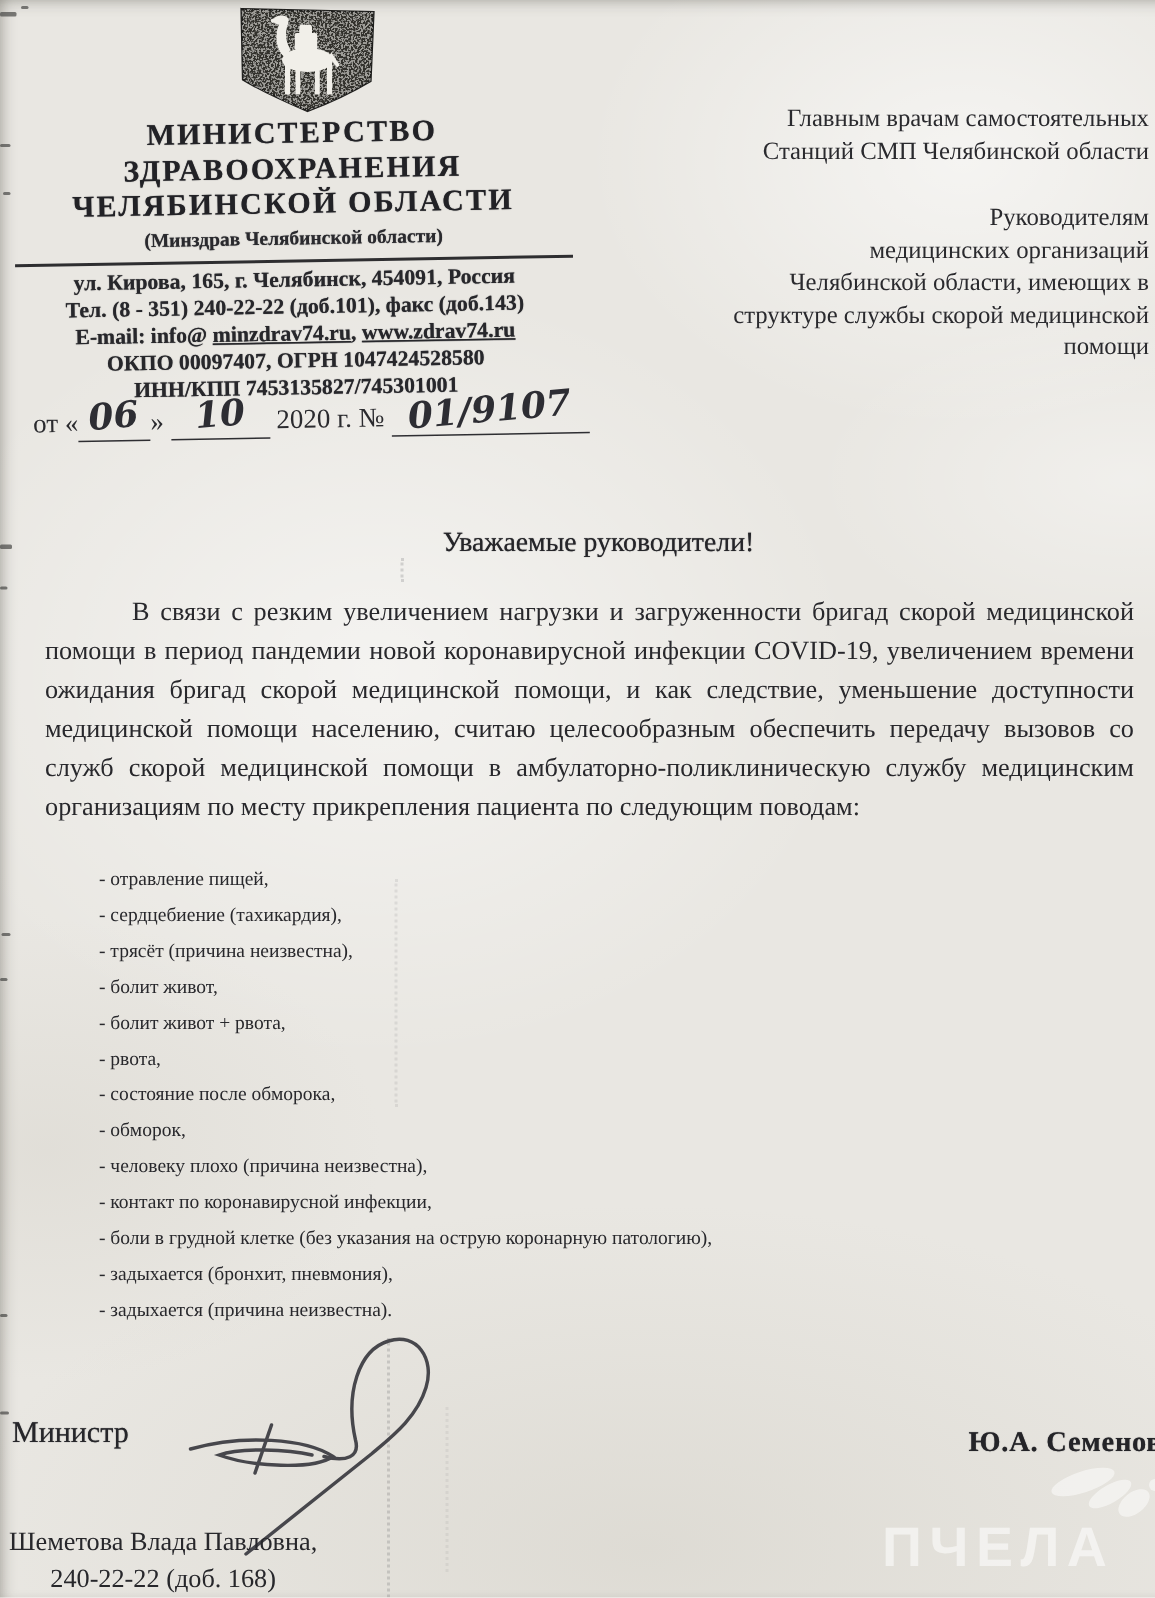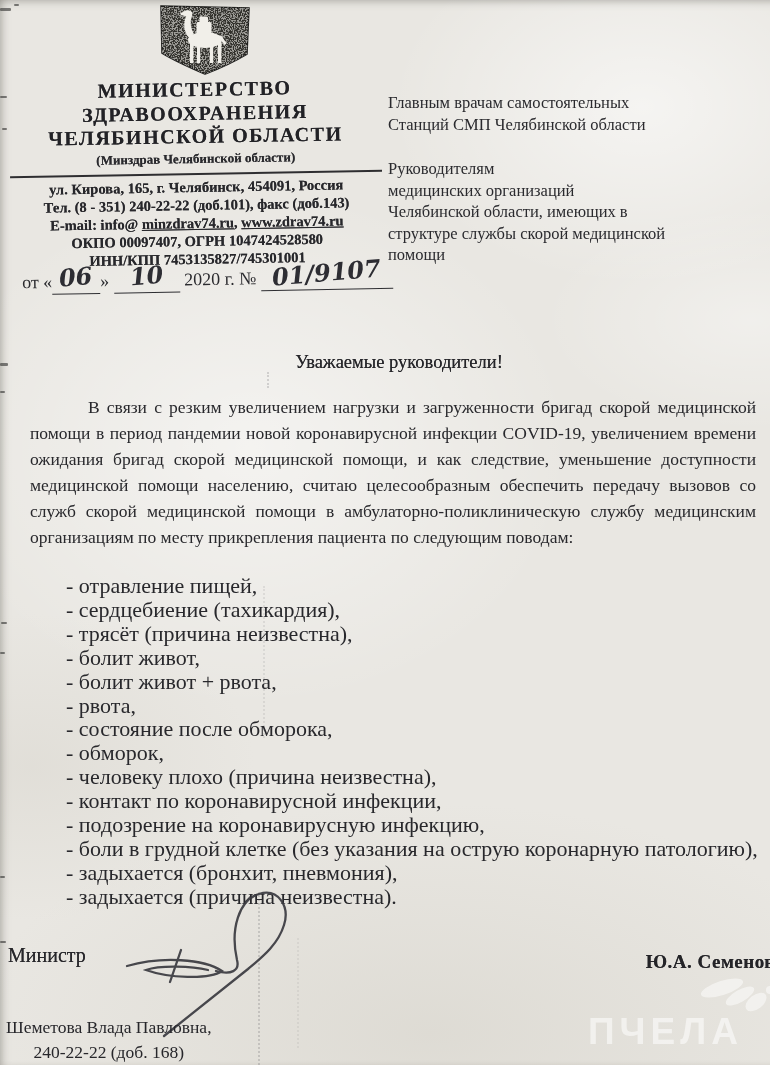--- a/index.html
+++ b/index.html
@@ -38,40 +38,40 @@
     white-space:nowrap;
   }
   .blank{ display:inline-block; border-bottom:1.6px solid #2e2e32; text-align:center; vertical-align:baseline; }
   .hand{
     font-family:"DejaVu Serif", serif; font-style:italic; font-weight:600;
     font-size:24px; color:#2d2d33; display:inline-block;
     transform:rotate(-4deg) translateY(-2px);
   }
   
   #recipients{
-    position:absolute; left:388px; top:92px; width:378px;
-    text-align:left; font-size:16.5px; line-height:21.5px; color:#2a2a2e;
+    position:absolute; left:388px; top:68px; width:378px;
+    text-align:right; font-size:16.5px; line-height:21.5px; color:#2a2a2e;
   }
   .recip-gap{ height:23px; }
   
   #salutation{
     position:absolute; left:0; top:352px; width:770px;
     text-align:center; font-size:18.5px; color:#252529;
     transform:translateX(14px);
   }
   #body-paragraph{
     position:absolute; left:30px; top:394px; width:726px;
     font-size:17.5px; line-height:26px; text-align:justify;
     text-indent:58px; color:#28282c;
   }
   
   #reasons{
     position:absolute; left:66px; top:574px; width:700px;
     margin:0; padding:0; list-style:none;
-    font-size:22px; line-height:23.9px; color:#28282c;
+    font-size:13px; line-height:23.9px; color:#28282c;
   }
   
   #minister-title{ position:absolute; left:8px; top:944px; font-size:20px; color:#26262a; }
   #signer-name{ position:absolute; right:8px; top:951px; font-size:19px; font-weight:600; letter-spacing:.5px; color:#242428;text-align:right; }
   #signature-svg{ position:absolute; left:0; top:0; width:770px; height:1065px; pointer-events:none; }
   
   #footer{ position:absolute; left:6px; top:1015px; font-size:17.5px; line-height:25px; color:#27272b;text-align:center; }
   
   #watermark-text{
     position:absolute; left:588px; top:1011px;
@@ -154,21 +154,20 @@
     <li>- отравление пищей,</li>
     <li>- сердцебиение (тахикардия),</li>
     <li>- трясёт (причина неизвестна),</li>
     <li>- болит живот,</li>
     <li>- болит живот + рвота,</li>
     <li>- рвота,</li>
     <li>- состояние после обморока,</li>
     <li>- обморок,</li>
     <li>- человеку плохо (причина неизвестна),</li>
     <li>- контакт по коронавирусной инфекции,</li>
-    <li>- подозрение на коронавирусную инфекцию,</li>
     <li>- боли в грудной клетке (без указания на острую коронарную патологию),</li>
     <li>- задыхается (бронхит, пневмония),</li>
     <li>- задыхается (причина неизвестна).</li>
   </ul>
 
   <div id="minister-title" class="soft">Министр</div>
   <div id="signer-name" class="soft">Ю.А. Семенов</div>
 
   <svg id="signature-svg" viewBox="0 0 770 1065" xmlns="http://www.w3.org/2000/svg">
     <g fill="none" stroke="#3a3a40" stroke-width="2.3" stroke-linecap="round" opacity="0.92">

